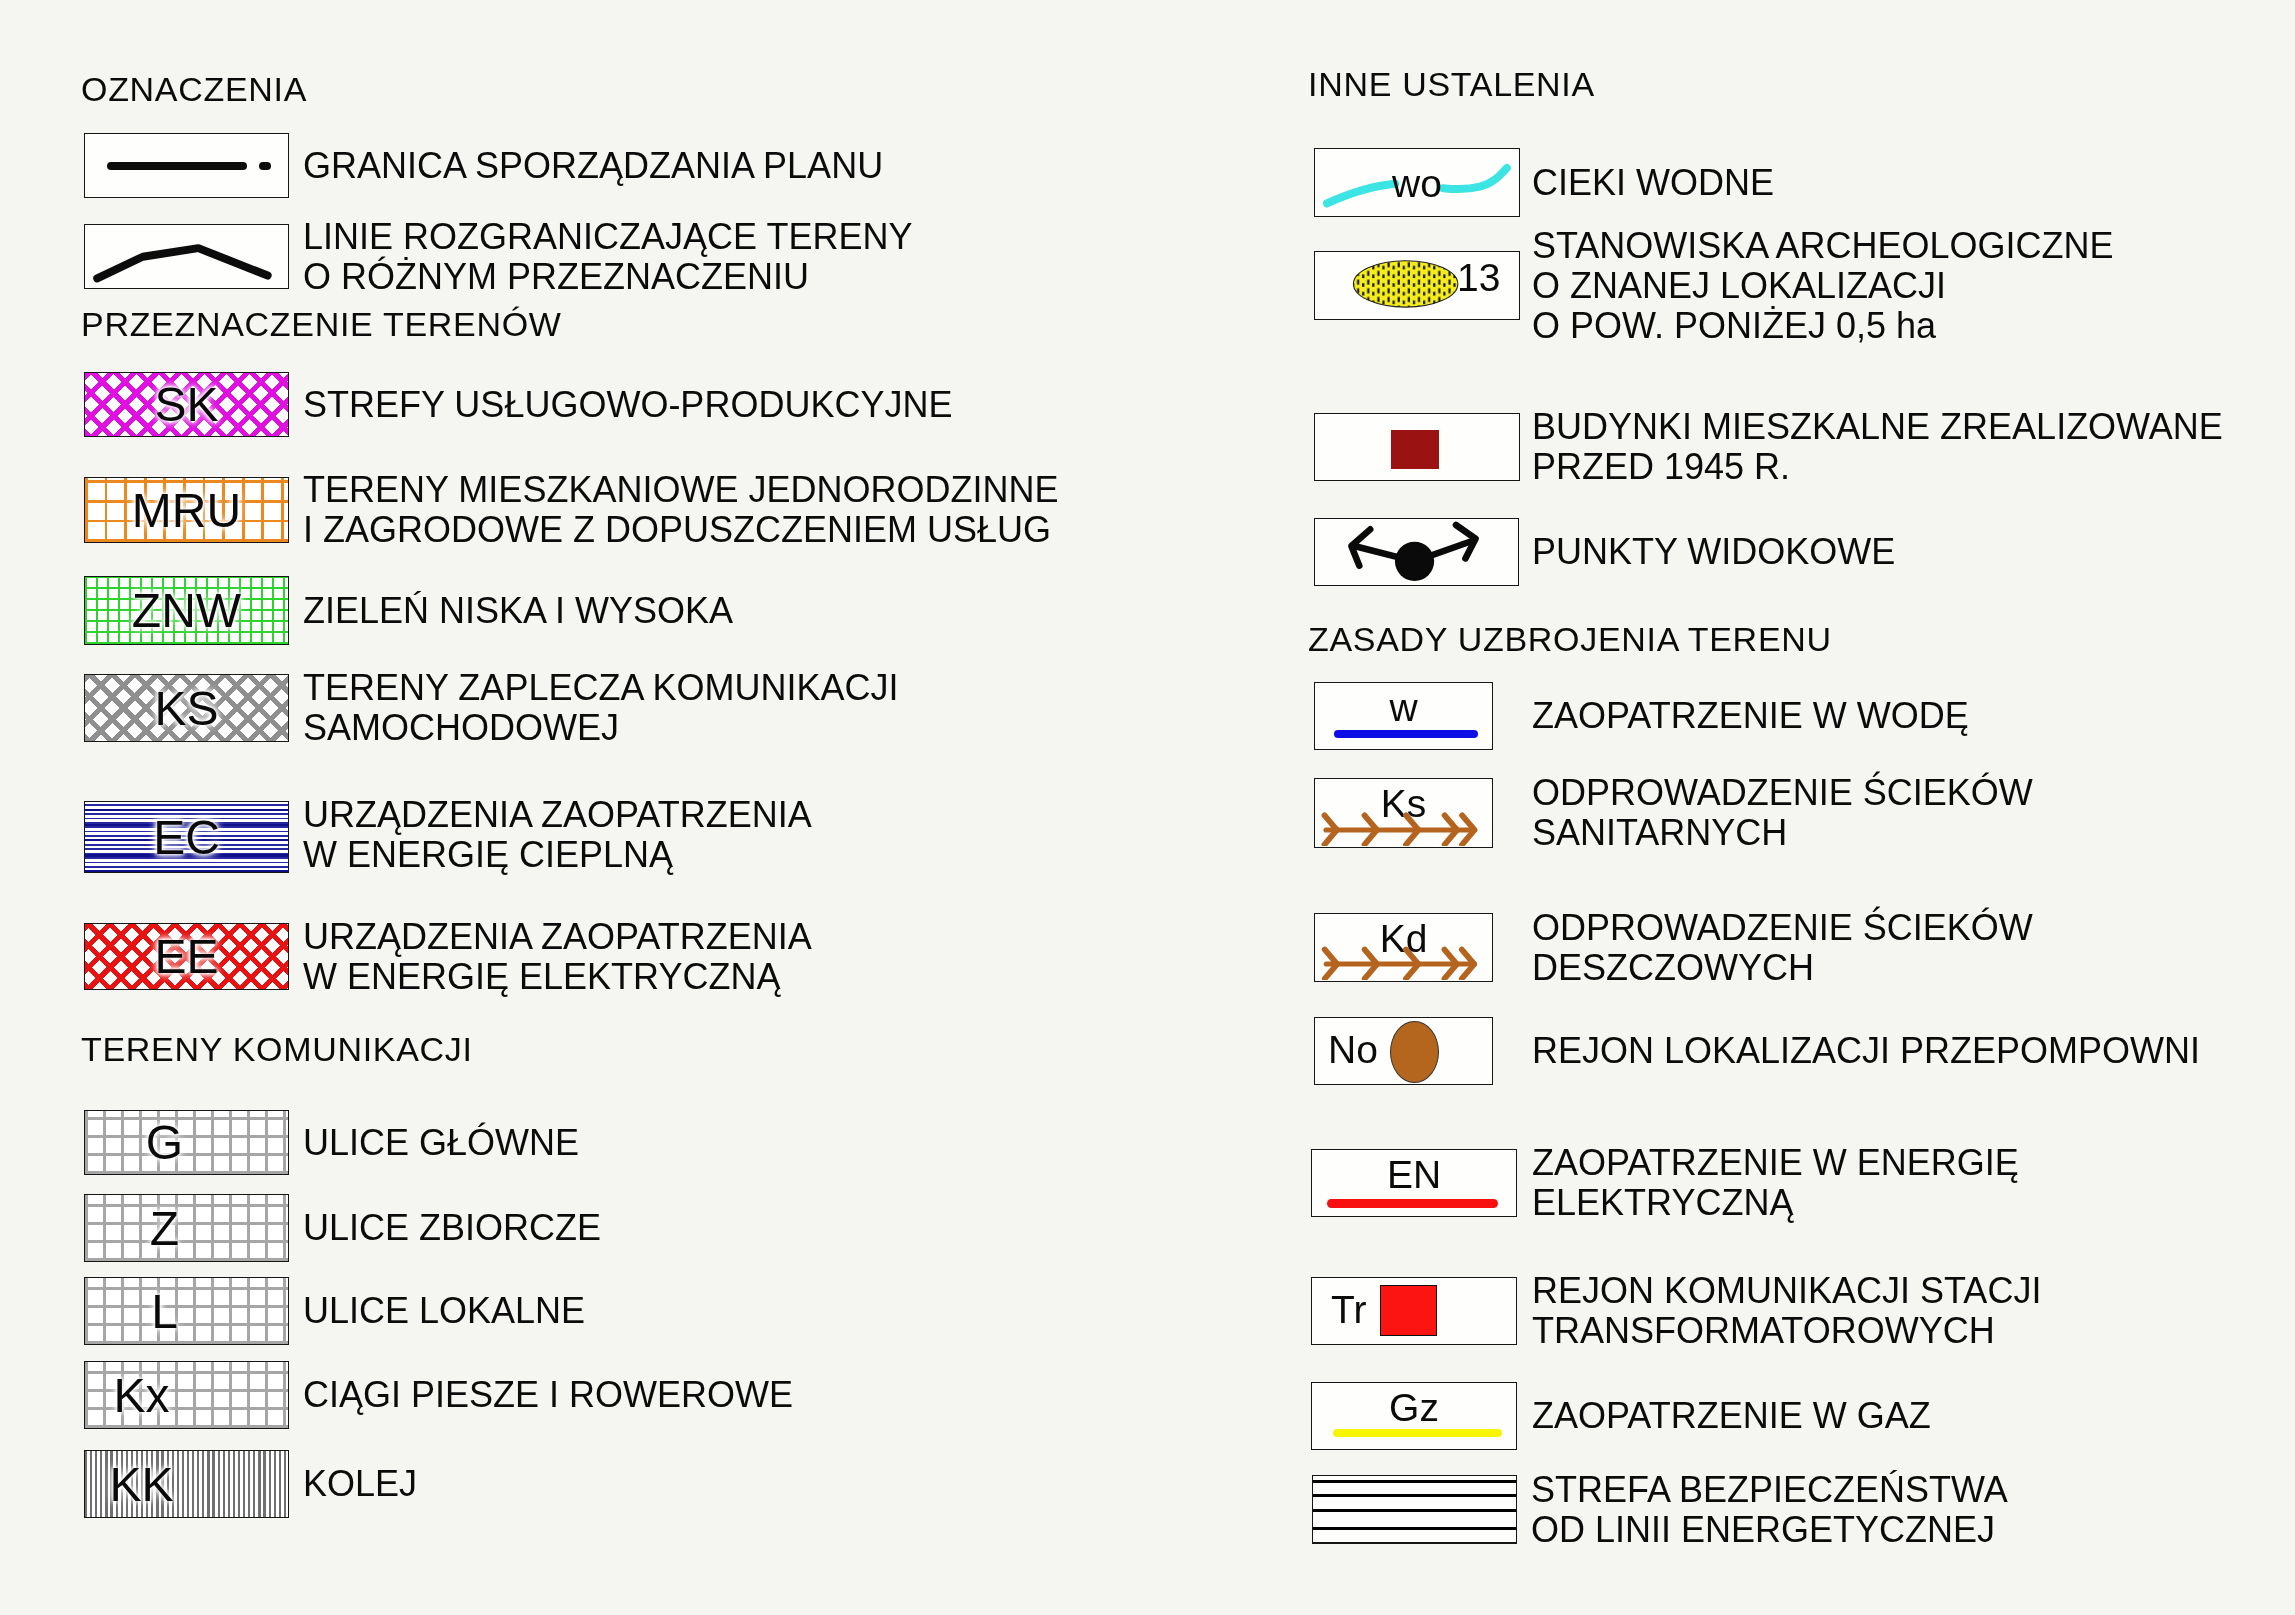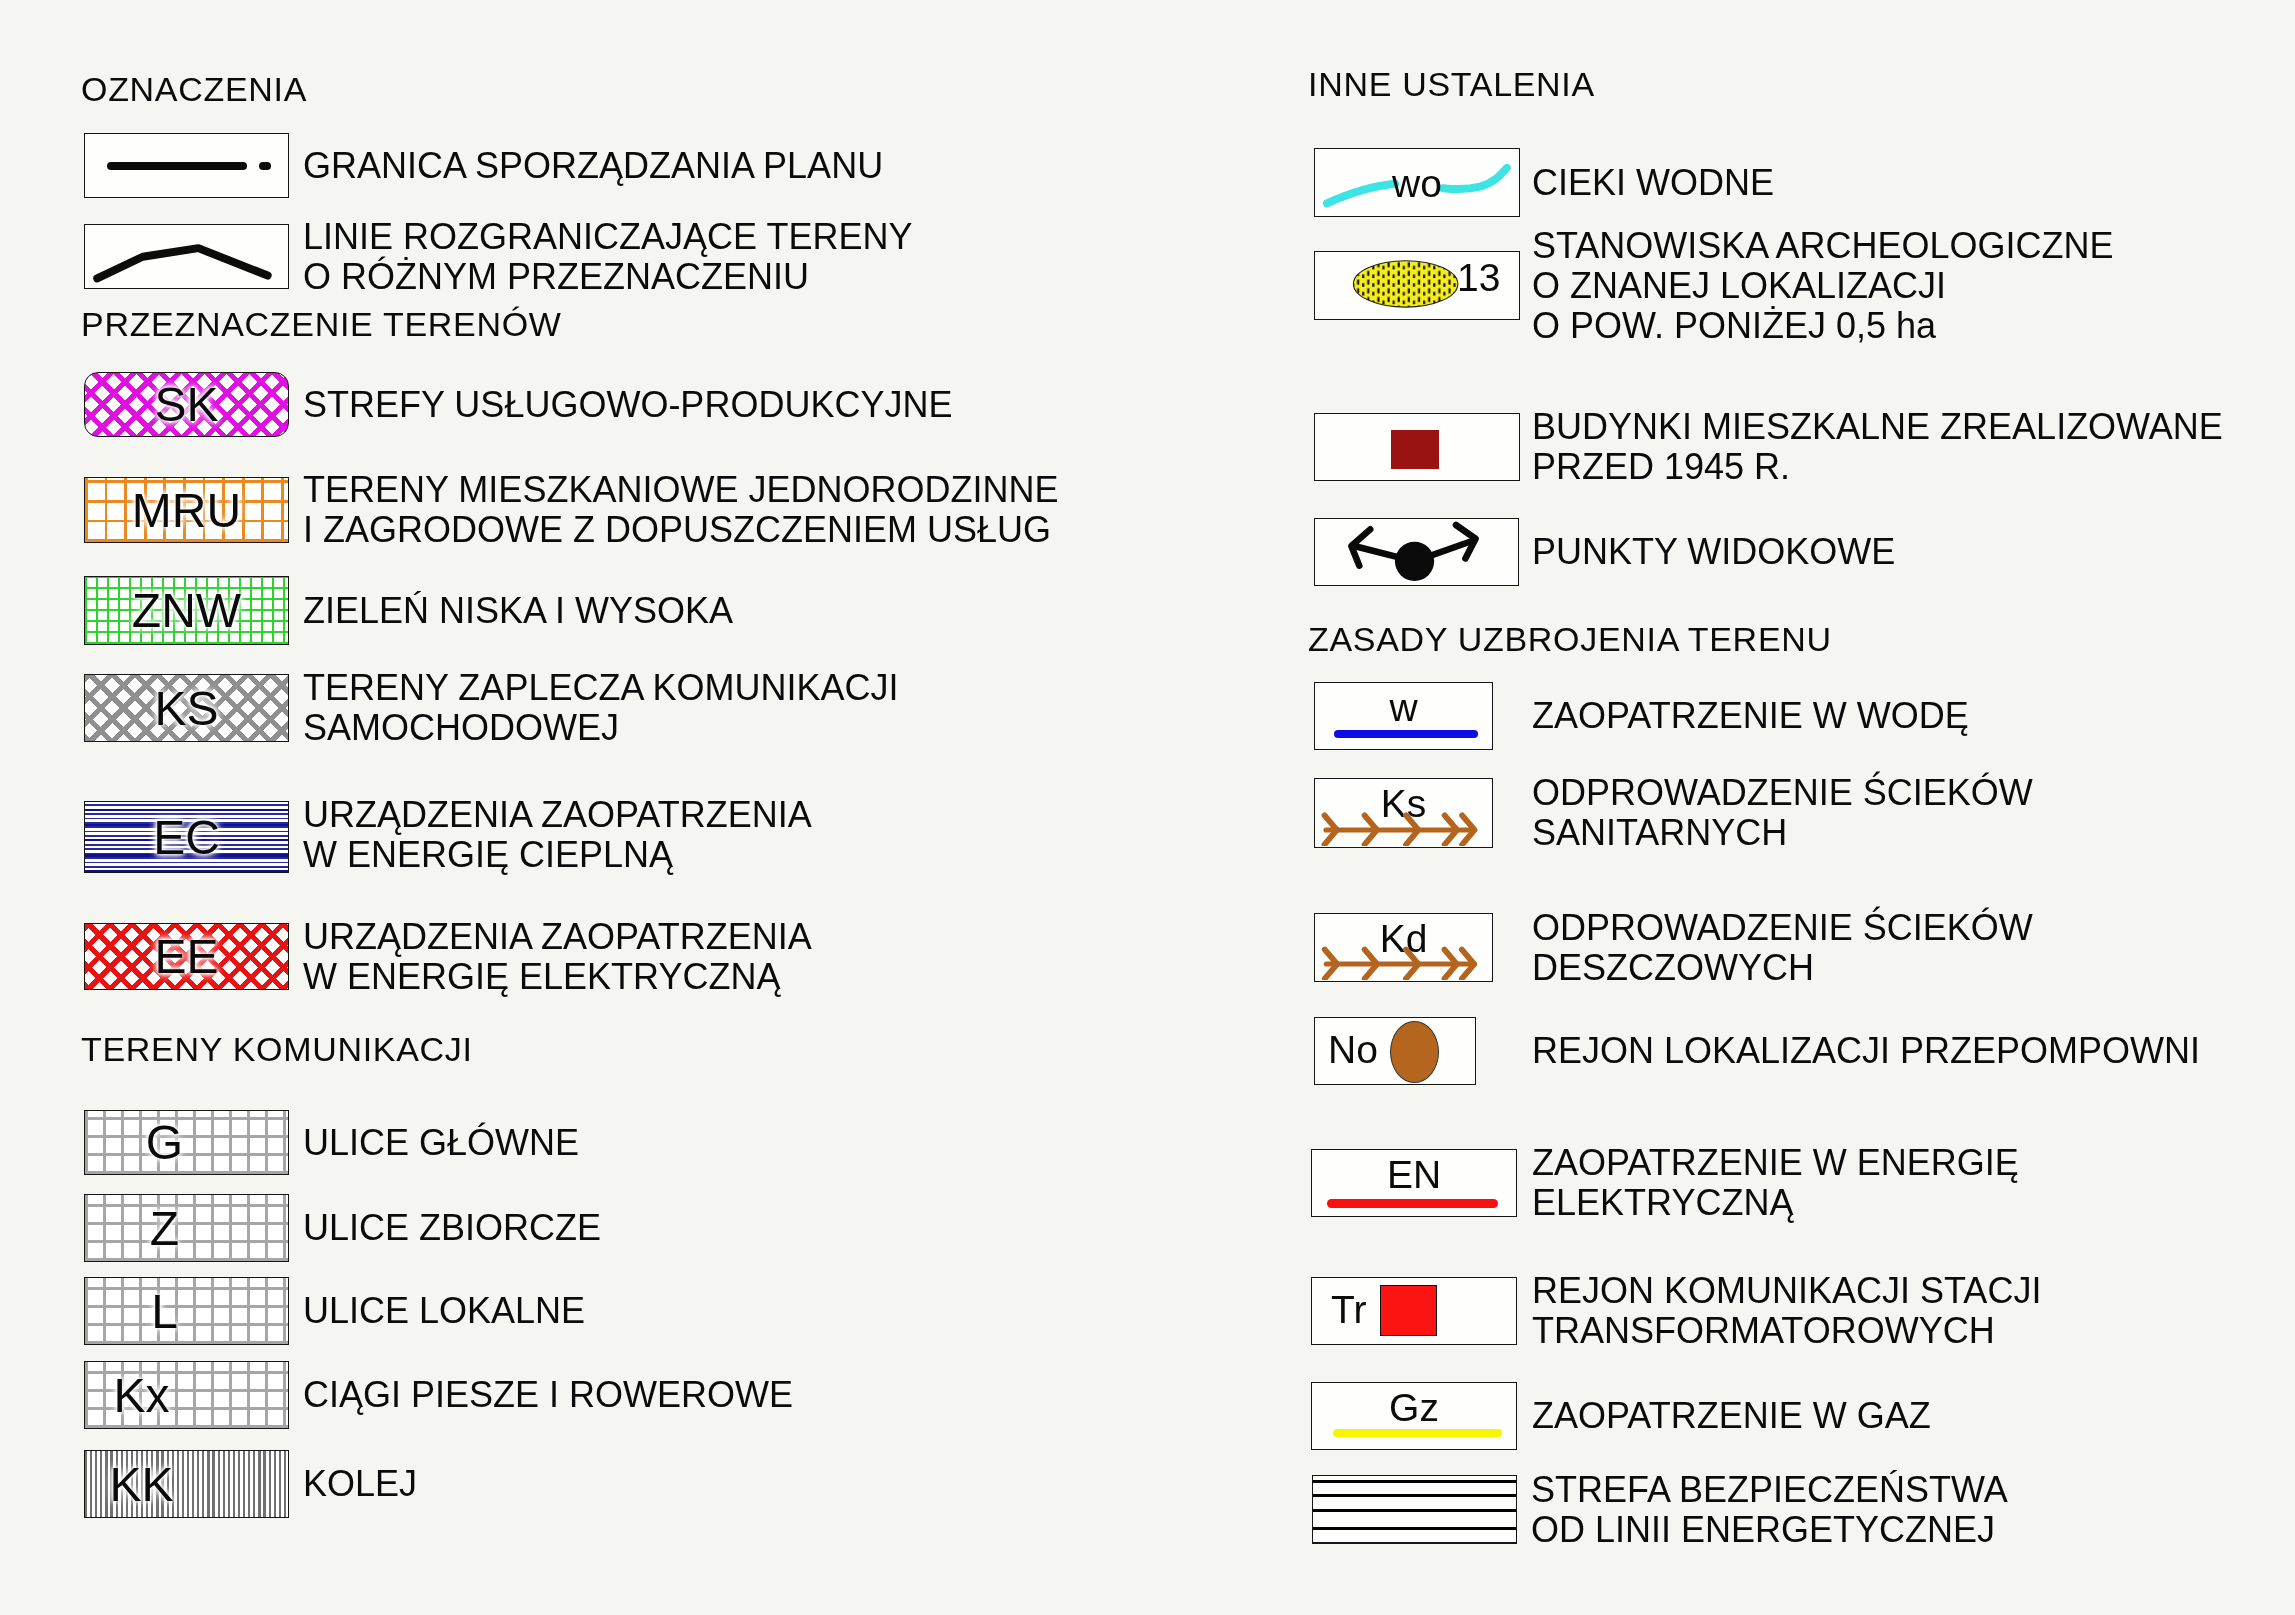--- a/index.html
+++ b/index.html
@@ -37,21 +37,21 @@
     font-size:48px;
     color:#0a0a0a;
     text-shadow:0 0 4.4px #fff,0 0 4.4px #fff,0 0 8.7px #fff,0 0 8.7px #fff;
   }
   .patch{display:flex;align-items:center;justify-content:center;}
   .shiftL .code{margin-right:44px;}
   .shiftLL .code{margin-right:90px;}
   
   .p-sk{background:
     repeating-linear-gradient(45deg,#e010e0 0 5.1px,transparent 5.1px 16px),
-    repeating-linear-gradient(135deg,#e010e0 0 5.1px,transparent 5.1px 16px),#fff; border-radius: 14px;}
+    repeating-linear-gradient(135deg,#e010e0 0 5.1px,transparent 5.1px 16px),#fff;}
   .p-mru{background:
     repeating-linear-gradient(90deg,#ec891e 0 2.9px,transparent 2.9px 19.6px),
     repeating-linear-gradient(0deg,#ec891e 0 2.9px,transparent 2.9px 19.6px),#fff;}
   .p-znw{background:
     repeating-linear-gradient(90deg,#2ed32e 0 2.2px,transparent 2.2px 11px),
     repeating-linear-gradient(0deg,#2ed32e 0 2.2px,transparent 2.2px 11px),#fff;}
   .p-ks{background:
     repeating-linear-gradient(45deg,#8f8f8f 0 5.1px,transparent 5.1px 16px),
     repeating-linear-gradient(135deg,#8f8f8f 0 5.1px,transparent 5.1px 16px),#fff;}
   .p-ec{background:
@@ -311,21 +311,21 @@
       <path d="M13,49 30,69 13,89 M68,49 85,69 68,89 M125,49 142,69 125,89 M178,49 195,69 178,89 M202,49 219,69 202,89" fill="none" stroke="#b4641e" stroke-width="8" stroke-linecap="round" stroke-linejoin="round"></path>
     </svg>
   </div>
   <div class="lbl lbl-r">
     <div>ODPROWADZENIE ŚCIEKÓW</div>
     <div>DESZCZOWYCH</div>
   </div>
 </div>
 
 <div class="row" style="left:1314px;top:1017px;height:68px;">
-  <div class="sym" style="width:162px;height:68px;">
+  <div class="sym" style="width:179px;height:68px;">
     <span class="code-left">No</span>
     <div class="noell"></div>
   </div>
   <div class="lbl lbl-r">
     <div>REJON LOKALIZACJI PRZEPOMPOWNI</div>
   </div>
 </div>
 
 <div class="row" style="left:1311px;top:1149px;height:68px;">
   <div class="sym" style="width:206px;height:68px;">

